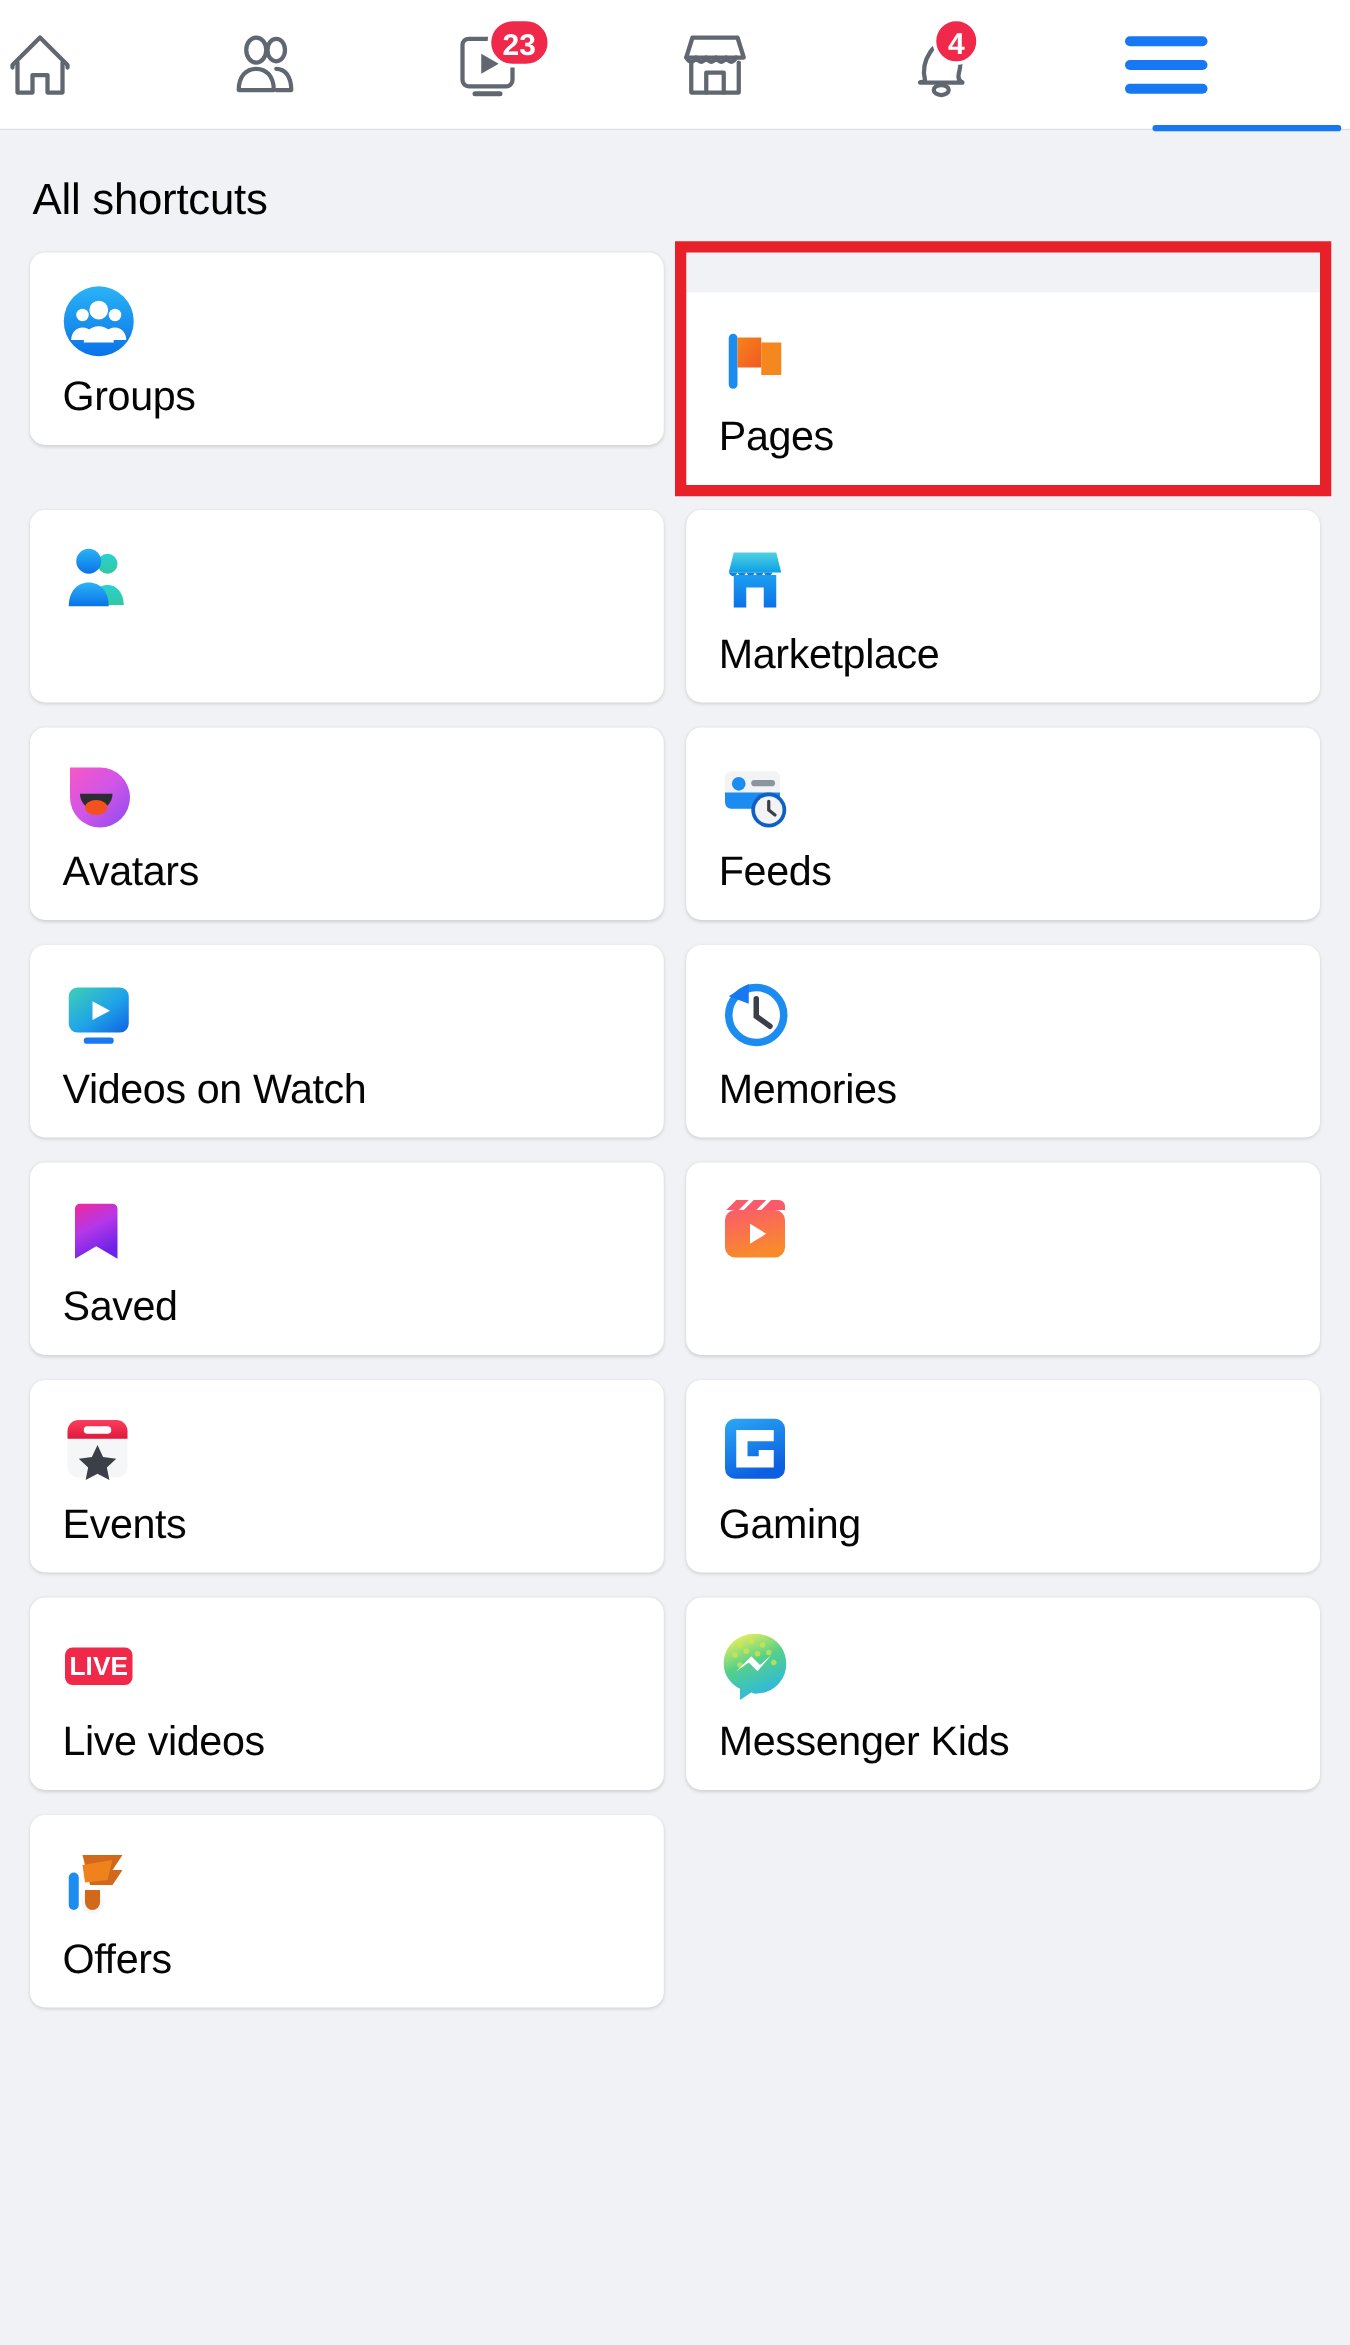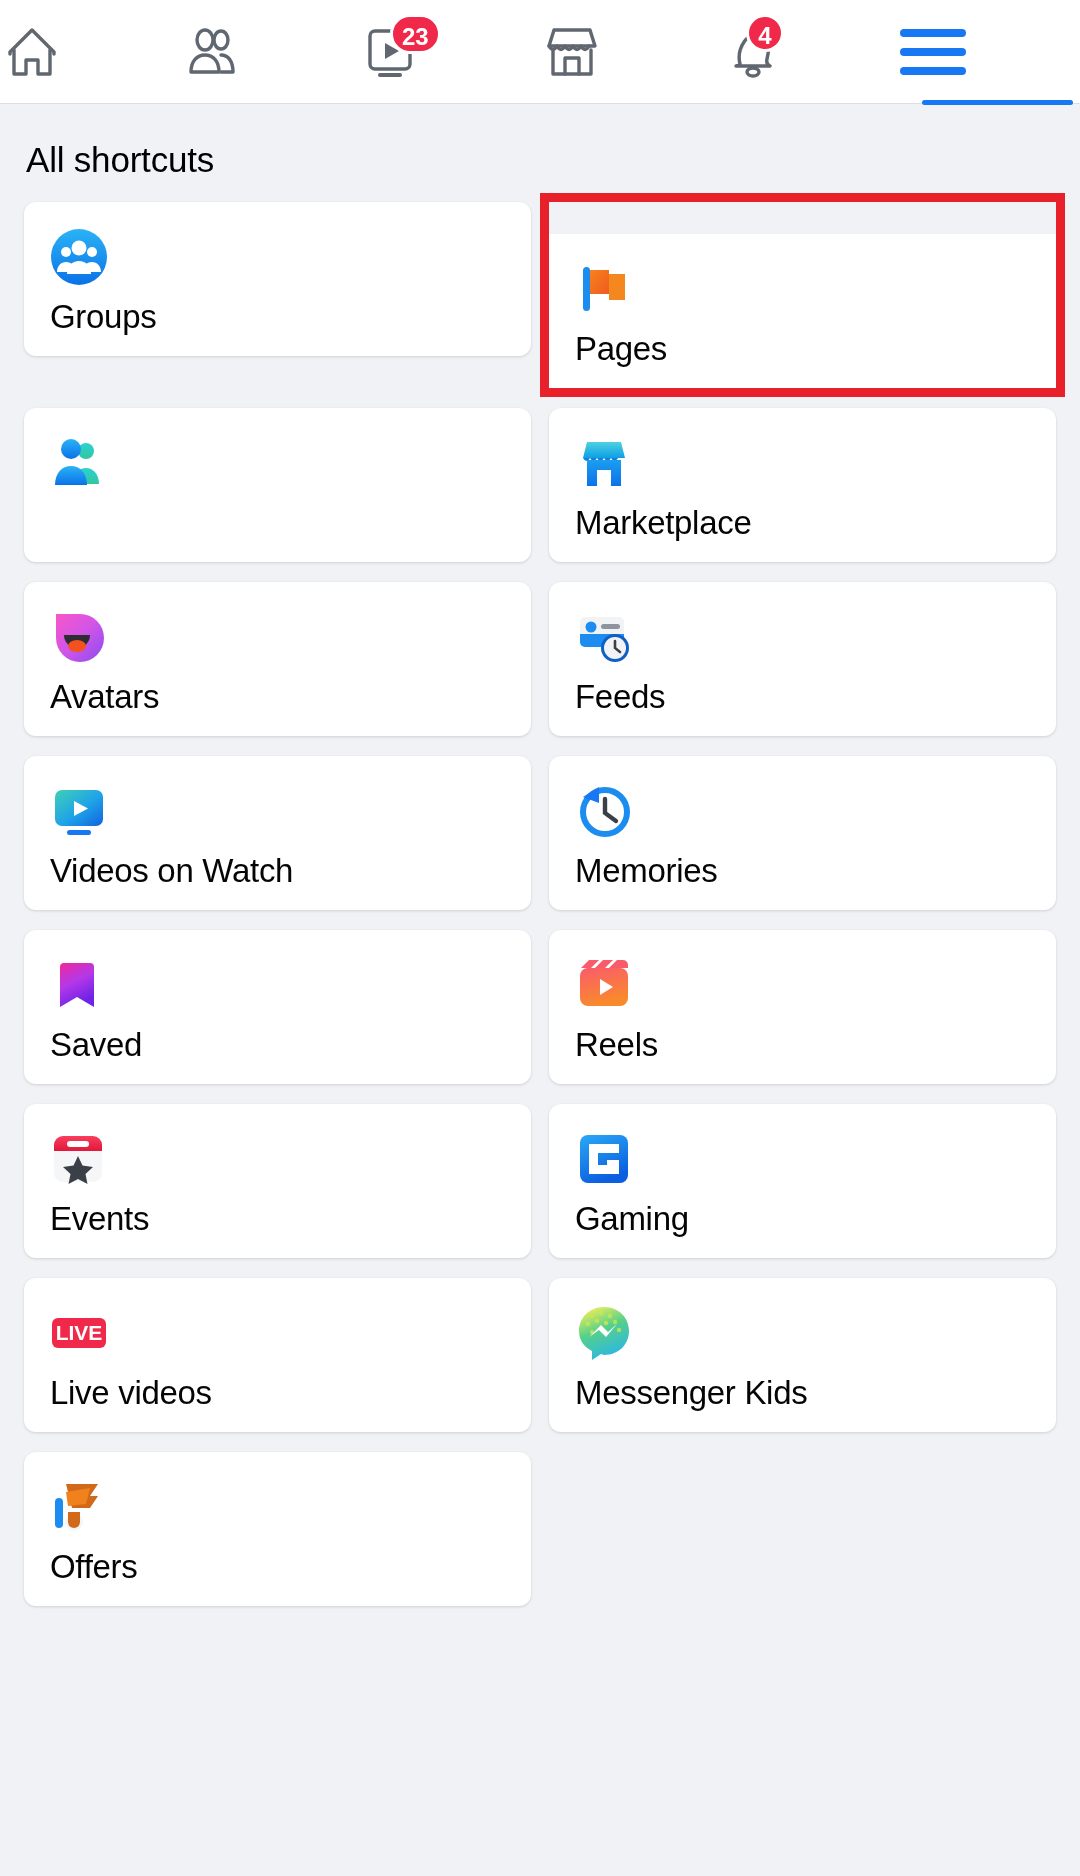--- a/index.html
+++ b/index.html
@@ -362,21 +362,20 @@
                   <stop offset="1" stop-color="#f98a2c"></stop>
                 </linearGradient>
               </defs>
             <path d="M6 12 L14 4 L24 4 L16 12 Z" fill="#fa5b6b"></path>
             <path d="M20 12 L28 4 L38 4 L30 12 Z" fill="#fa5b6b"></path>
             <path d="M34 12 L42 4 L48 4 a5 5 0 0 1 5 5 L53 12 Z" fill="#fa5b6b"></path>
             <rect x="5" y="12" width="48" height="38" rx="8" fill="url(#gReel)"></rect>
             <path d="M25 23 L38 31 L25 39 Z" fill="#fff"></path>
           </svg>
         </div>
-        <div class="card-label">Reels</div>
       </div>
     </div>
 
     <div class="cell">
       <div class="card">
         <div class="card-icon">
           <svg width="58" height="58" viewBox="0 0 58 58">
             <defs>
                 <linearGradient id="gEv" x1="0" y1="0" x2="0" y2="1">
               <stop offset="0" stop-color="#fa3e5d"></stop>

